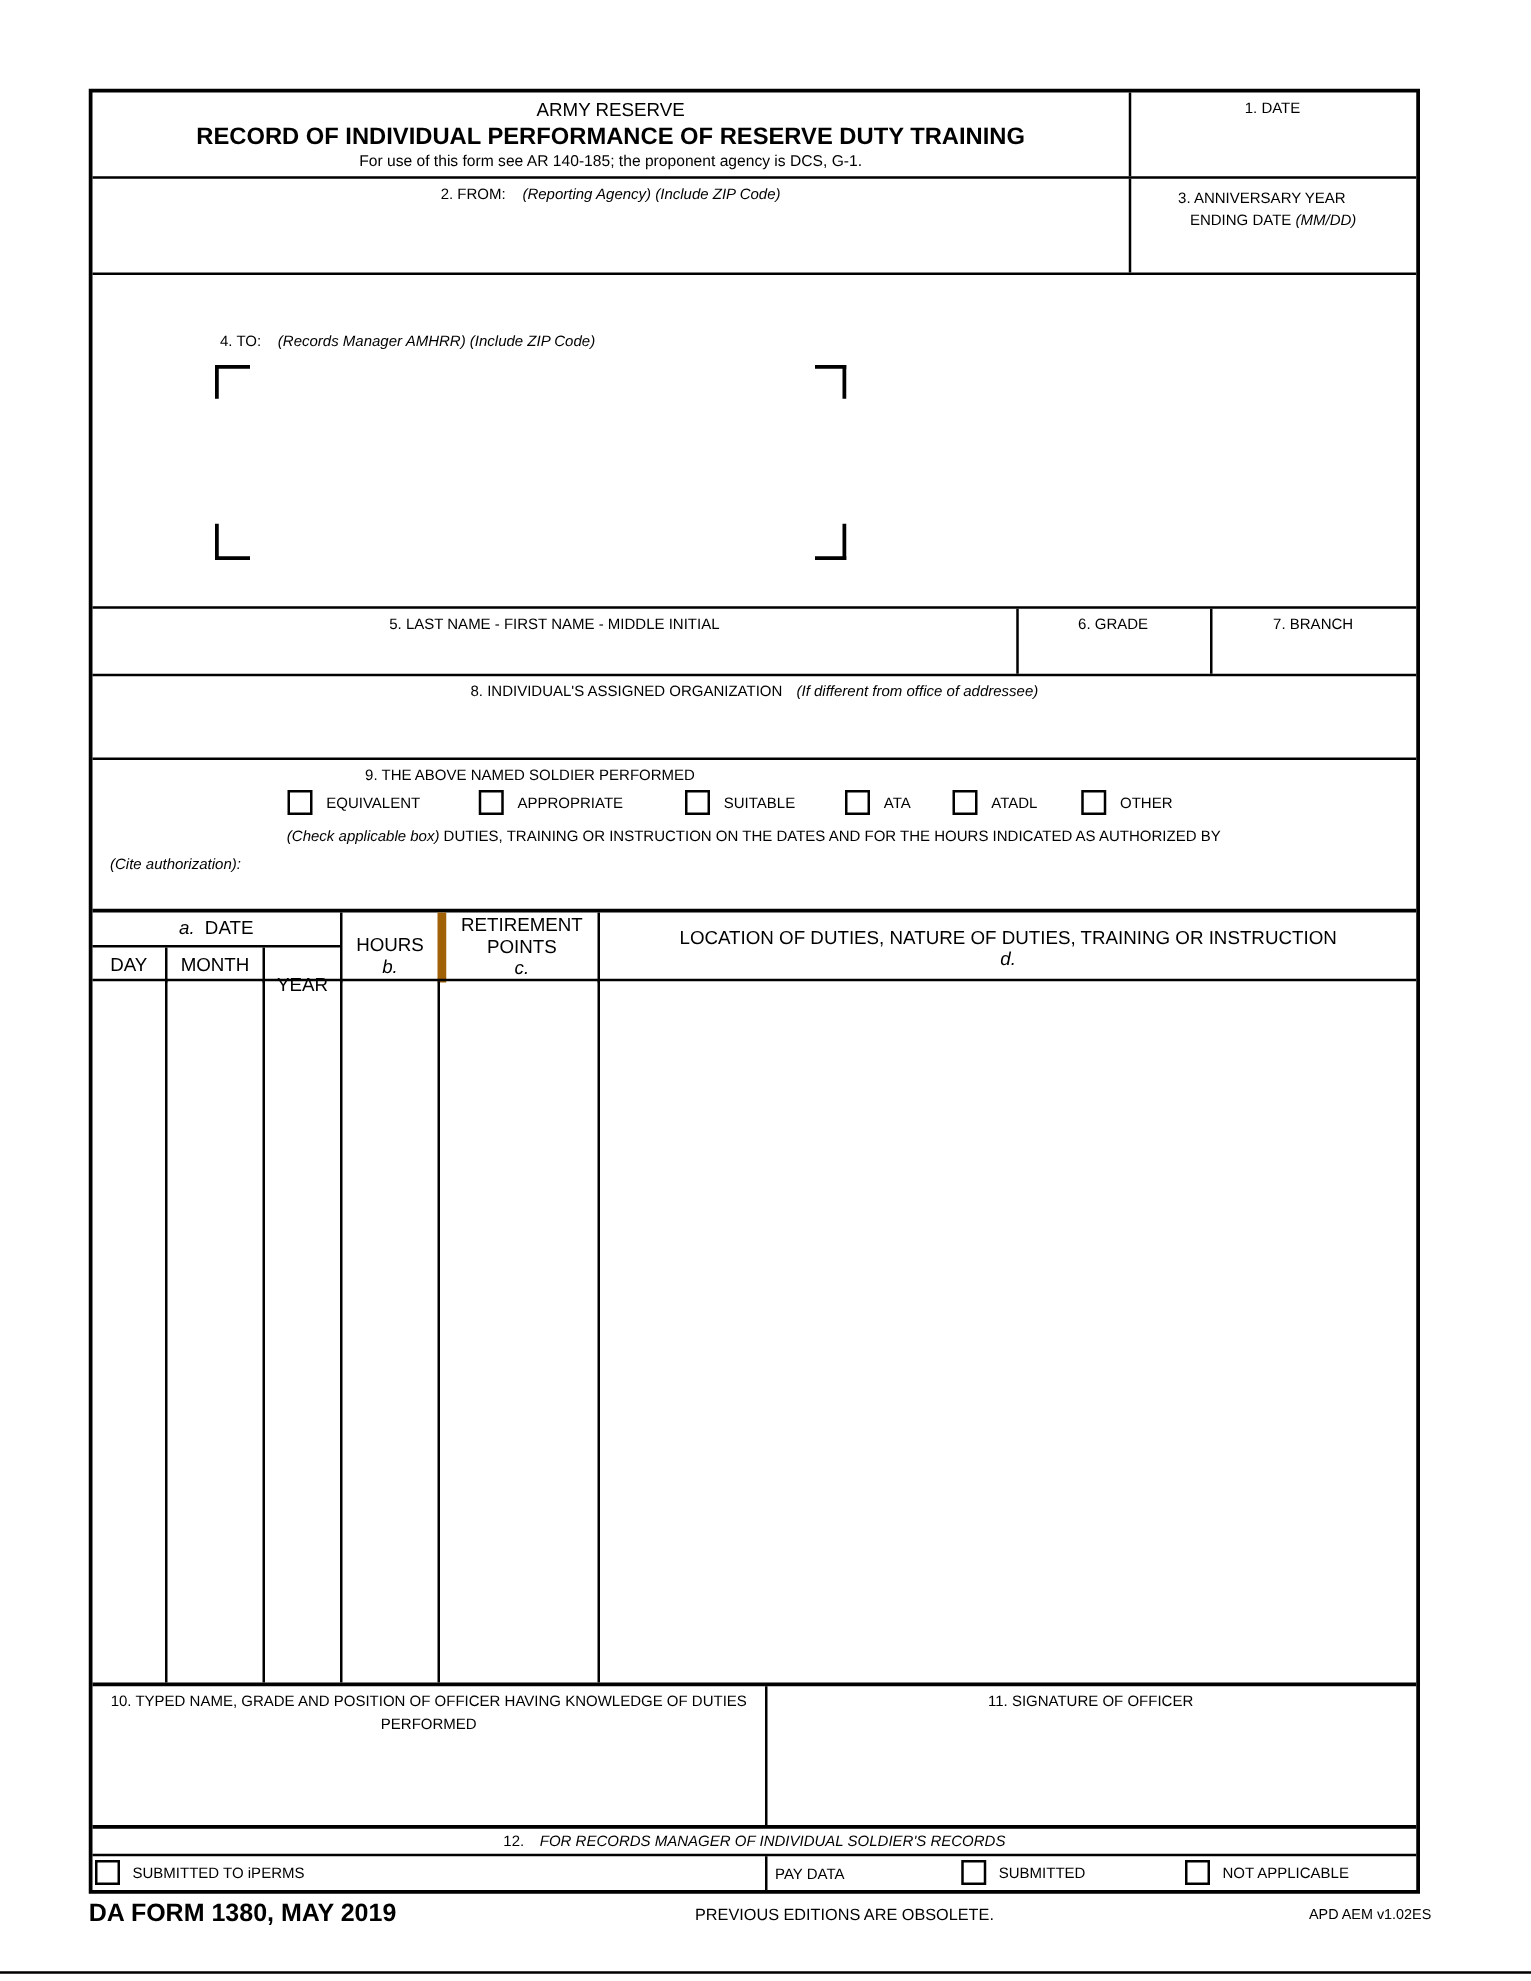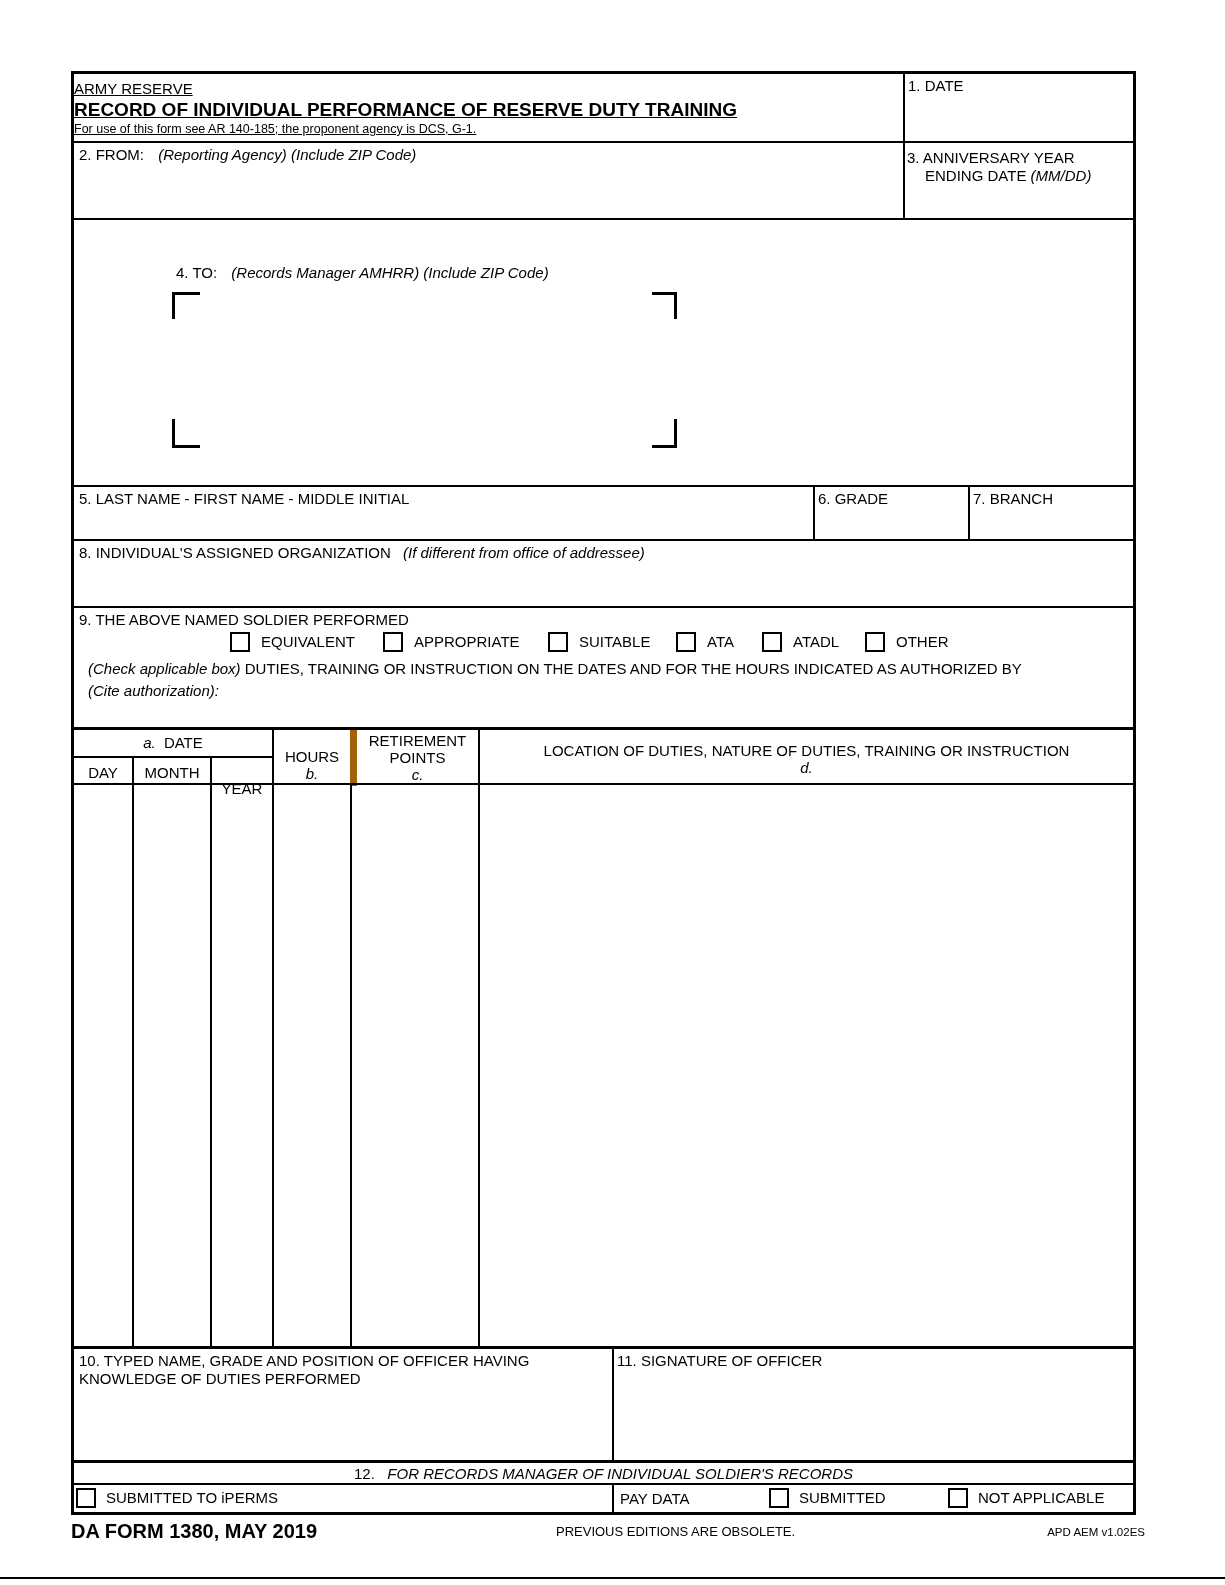--- a/index.html
+++ b/index.html
@@ -10,24 +10,24 @@
   }
   .form{
     position:absolute;left:71px;top:71px;width:1065px;height:1444px;
     border:3px solid #000;
   }
   .band{position:absolute;left:0;width:100%;}
   .bt2{border-top:2px solid #000;}
   .bt3{border-top:3px solid #000;}
   .vline{position:absolute;top:0;height:100%;border-left:2px solid #000;}
   .it{font-style:italic;}
-  .lbl{font-size:15px;line-height:18px;}
+  .lbl{font-size:12px;line-height:18px;text-align:center;}
   .pad{padding:3px 5px;}
   
-  .hdr-center{position:absolute;left:0;top:0;width:829px;height:100%;text-align:left;padding-top:6px;text-decoration:underline;}
+  .hdr-center{position:absolute;left:0;top:0;width:829px;height:100%;text-align:center;padding-top:6px;}
   .hdr-org{font-size:15px;line-height:18px;}
   .hdr-title{font-size:19px;line-height:23px;font-weight:bold;}
   .hdr-sub{font-size:12.5px;line-height:16px;}
   .cell{position:absolute;}
   
   .cb{width:20px;height:20px;border:2px solid #000;background:#fff;flex:0 0 auto;}
   .cbrow{position:absolute;display:flex;align-items:center;gap:11px;}
   
   .brk{position:absolute;}
   .brk.tl{border-left:3px solid #000;border-top:3px solid #000;}

